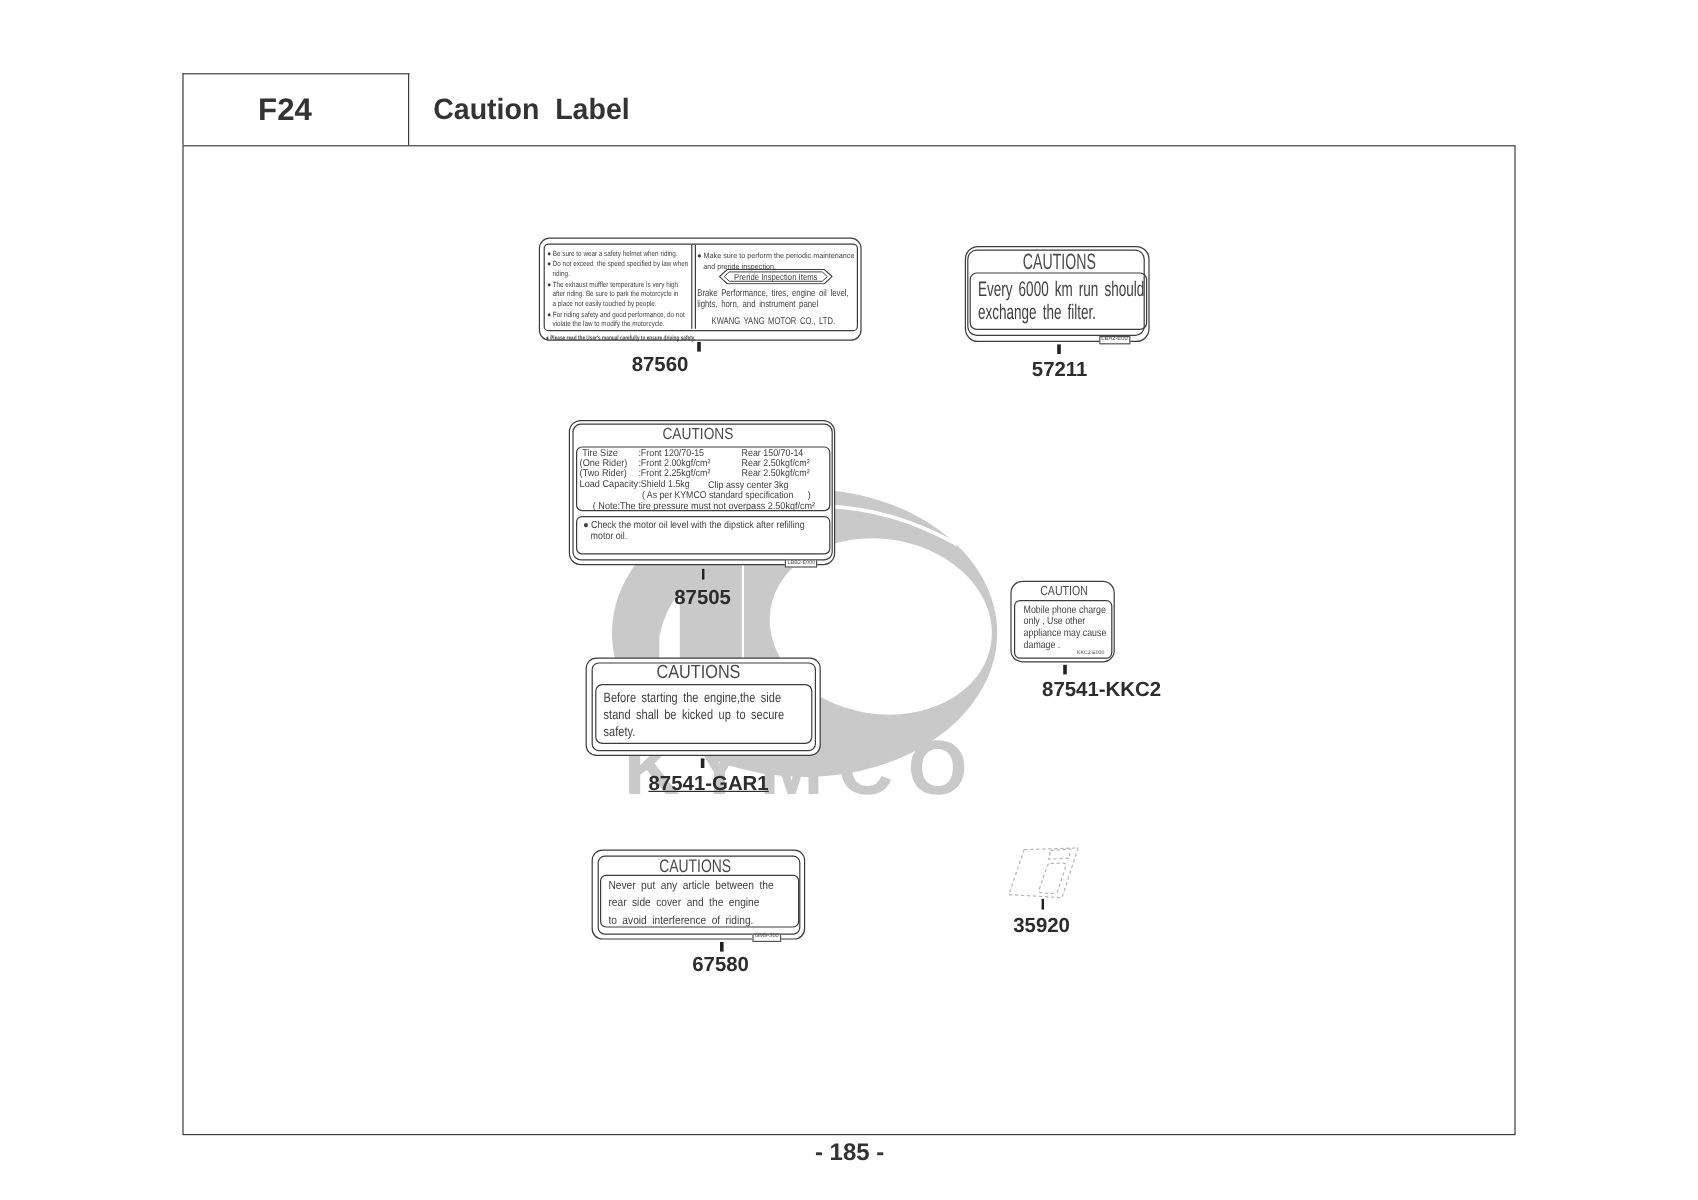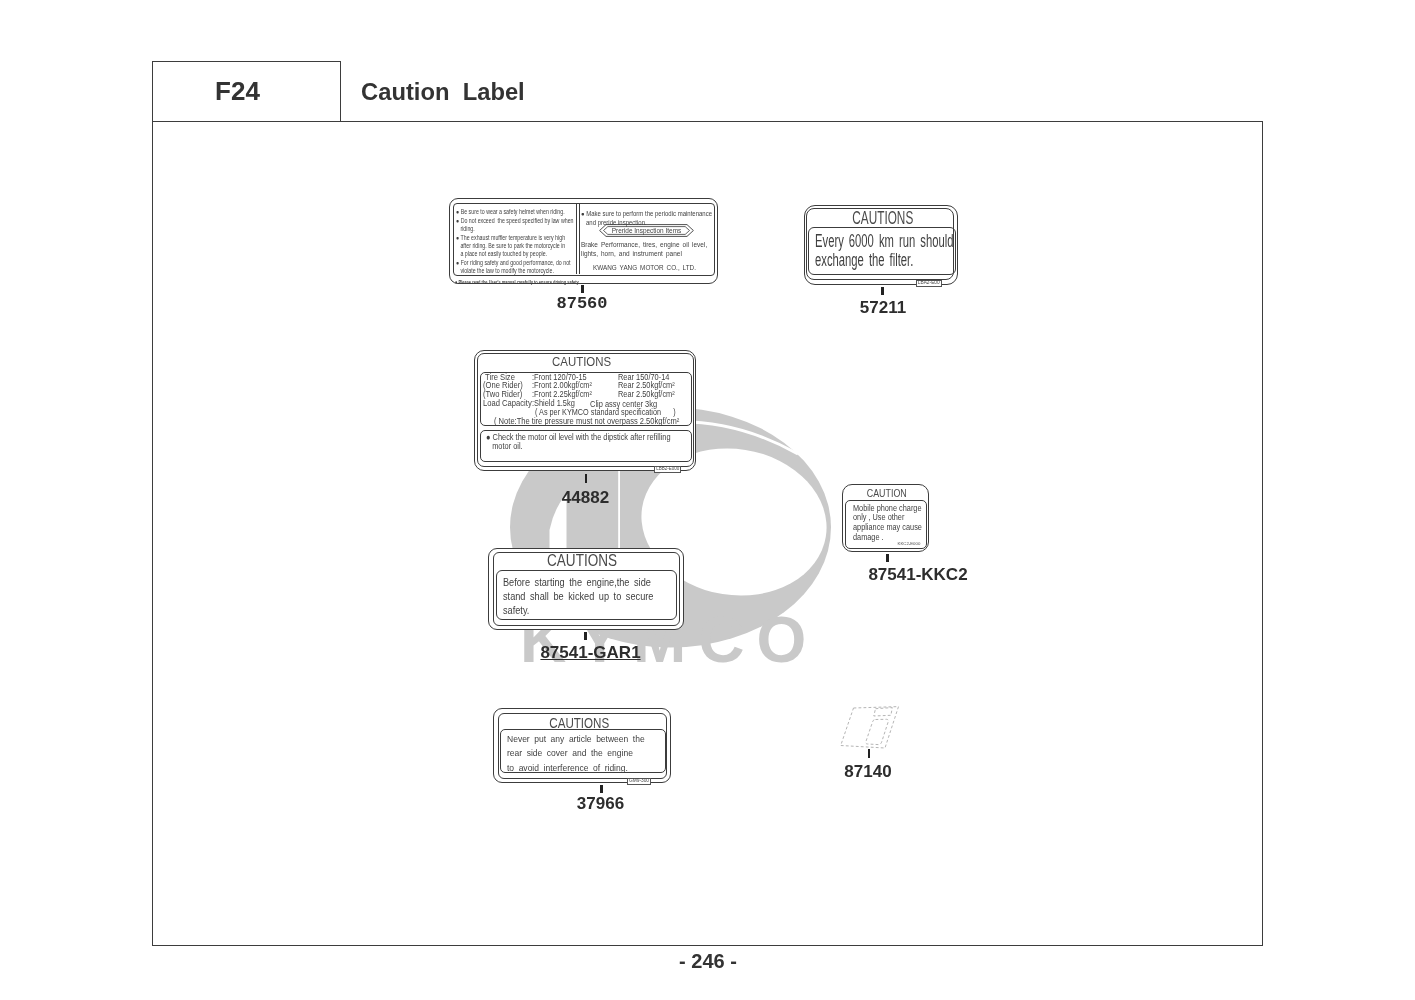--- a/index.html
+++ b/index.html
@@ -55,37 +55,37 @@
   <ellipse cx="294" cy="142" rx="93" ry="73" fill="#ffffff" transform="rotate(9 294 142)"></ellipse>
   <path d="M 126.5 114 Q 114 128 109.5 150 L 109.5 260 L 126.5 260 Z" fill="#ffffff"></path>
   <rect x="178.2" y="50" width="1.8" height="130" fill="#ffffff"></rect>
   <path d="M 196 46 Q 280 30 358 74" fill="none" stroke="#ffffff" stroke-width="3"></path>
   <text x="80" y="282" font-family="Liberation Sans, sans-serif" font-weight="bold" font-size="64" fill="#c9c9c9" letter-spacing="12" style="-webkit-text-stroke:3.2px #c9c9c9;">KYMCO</text>
 </svg>
 
 <div class="frame"></div>
 <div class="hdrbox">F24</div>
 <div class="hdrtitle"><span style="display:inline-block;transform:scaleX(0.97);transform-origin:0 0;">Caution&nbsp;&nbsp;Label</span></div>
-<div class="pgnum">- 246 -</div>
+<div class="pgnum">- 185 -</div>
 
 <div class="lab" style="left:449px;top:198px;width:267px;height:84px;border-radius:9px;"></div>
 <div class="inner" style="left:453px;top:203px;width:260px;height:71px;border-radius:4px;"></div>
 <div class="abs" style="left:575.5px;top:204px;width:2.2px;height:70px;border-left:0.9px solid #3c3c3c;border-right:0.9px solid #3c3c3c;"></div>
 <div class="bt fit" id="t1" style="left:455.5px;top:208.2px;font-size:6.3px;line-height:8.45px;">● Be sure to wear a safety helmet when riding.<br>● Do not exceed&nbsp; the speed specified by law when<br>&nbsp;&nbsp;&nbsp;riding.<br>● The exhaust muffler temperature is very high<br>&nbsp;&nbsp;&nbsp;after riding. Be sure to park the motorcycle in<br>&nbsp;&nbsp;&nbsp;a place not easily touched by people.<br>● For riding safety and good performance, do not<br>&nbsp;&nbsp;&nbsp;violate the law to modify the motorcycle.</div>
 <div class="bt fit" id="t2" style="left:580.8px;top:208.6px;font-size:6.3px;line-height:9px;">● Make sure to perform the periodic maintenance<br>&nbsp;&nbsp;&nbsp;and preride inspection.</div>
 <svg class="abs" style="left:599.4px;top:224.1px;" width="95" height="13" viewBox="0 0 95 13">
   <polygon points="7,0.6 88,0.6 94.4,6.5 88,12.4 7,12.4 0.6,6.5" fill="none" stroke="#3c3c3c" stroke-width="0.9"></polygon>
   <polygon points="8.8,2.6 86.2,2.6 90.5,6.5 86.2,10.4 8.8,10.4 4.5,6.5" fill="none" stroke="#3c3c3c" stroke-width="0.8"></polygon>
   <text x="47.5" y="9" text-anchor="middle" font-size="7.4" fill="#3f3f3f" font-family="Liberation Sans, sans-serif" textLength="69.5" lengthAdjust="spacingAndGlyphs">Preride Inspection Items</text>
 </svg>
 <div class="bt fit" id="t3" style="left:580.8px;top:239.7px;font-size:8.1px;line-height:9px;word-spacing:1.5px;">Brake Performance, tires, engine oil level,<br>lights, horn, and instrument panel</div>
 <div class="bt fit" id="t4" style="left:592.5px;top:263px;font-size:8.1px;word-spacing:1.5px;">KWANG YANG MOTOR CO., LTD.</div>
 <div class="bt fit" id="t5" style="left:455px;top:279px;font-size:5.6px;font-weight:bold;">● Please read the User's manual carefully to ensure driving safety.</div>
 <div class="tick" style="left:581px;top:284.5px;height:8px;"></div>
-<div class="pn" style="left:582px;top:294px;font-family:Liberation Mono, monospace;">87560</div>
+<div class="pn" style="left:550px;top:294px;">87560</div>
 
 <div class="lab" style="left:803.9px;top:204.9px;width:152.3px;height:78.6px;border-radius:11px;"></div>
 <div class="inner" style="left:806.1px;top:208.2px;width:148.1px;height:72px;border-radius:8px;box-sizing:border-box;"></div>
 <div class="cap fit" id="t6" style="left:802.5px;top:206.6px;width:160px;font-size:18.5px;"><span class="sp">CAUTIONS</span></div>
 <div class="inner" style="left:808px;top:226.9px;width:147.7px;height:48px;border-radius:6px;box-sizing:border-box;"></div>
 <div class="bt fit" id="t7" style="left:814.7px;top:232.2px;font-size:17.5px;line-height:18.4px;word-spacing:3px;">Every 6000 km run should<br>exchange the filter.</div>
 <div class="code" style="left:915.8px;top:279.5px;font-size:4.8px;">LBA2-E00</div>
 <div class="tick" style="left:881px;top:287px;height:8px;"></div>
 <div class="pn" style="left:883px;top:297.5px;">57211</div>
 
@@ -96,21 +96,21 @@
 <div class="bt fit" id="t9" style="left:482.6px;top:373.6px;font-size:8.2px;line-height:8.8px;">&nbsp;Tire Size<br>(One Rider)<br>(Two Rider)<br>Load Capacity</div>
 <div class="bt fit" id="t10" style="left:532.1px;top:373.6px;font-size:8.2px;line-height:8.8px;">:Front 120/70-15<br>:Front 2.00kgf/cm²<br>:Front 2.25kgf/cm²<br>:Shield 1.5kg</div>
 <div class="bt fit" id="t11" style="left:618.4px;top:373.6px;font-size:8.2px;line-height:8.8px;">Rear 150/70-14<br>Rear 2.50kgf/cm²<br>Rear 2.50kgf/cm²</div>
 <div class="bt fit" id="t12" style="left:590.4px;top:400px;font-size:8.2px;">Clip assy center 3kg</div>
 <div class="bt fit" id="t13" style="left:535.3px;top:408.2px;font-size:8.2px;">( As per KYMCO standard specification&nbsp;&nbsp;&nbsp;&nbsp;&nbsp;&nbsp;)</div>
 <div class="bt fit" id="t14" style="left:493.8px;top:417px;font-size:8.2px;">( Note:The tire pressure must not overpass 2.50kgf/cm²</div>
 <div class="inner" style="left:480.2px;top:429.5px;width:211.7px;height:32.7px;border-radius:5px;box-sizing:border-box;"></div>
 <div class="bt fit" id="t15" style="left:485.8px;top:433px;font-size:8.5px;line-height:8.9px;">● Check the motor oil level with the dipstick after refilling<br>&nbsp;&nbsp;&nbsp;motor oil.</div>
 <div class="code" style="left:654.3px;top:465.7px;font-size:4.5px;">LBB2-E000</div>
 <div class="tick" style="left:584.5px;top:474px;height:9px;"></div>
-<div class="pn" style="left:585.5px;top:487.5px;">44882</div>
+<div class="pn" style="left:585.5px;top:487.5px;">87505</div>
 
 <div class="lab" style="left:842.4px;top:484.3px;width:84.5px;height:65.7px;border-radius:10px;"></div>
 <div class="cap fit" id="t16" style="left:807.2px;top:486.6px;width:160px;font-size:11px;"><span class="sp">CAUTION</span></div>
 <div class="inner" style="left:845px;top:500px;width:81.9px;height:49.3px;border-radius:5px;box-sizing:border-box;"></div>
 <div class="bt fit" id="t17" style="left:852.8px;top:503.6px;font-size:8.7px;line-height:9.75px;">Mobile phone charge<br>only , Use other<br>appliance may cause<br>damage .</div>
 <div class="bt" style="left:897.6px;top:541px;font-size:4.3px;color:#4a4a4a;">KKC2-E000</div>
 <div class="tick" style="left:886px;top:553.5px;height:8px;"></div>
 <div class="pn" style="left:918px;top:565px;">87541-KKC2</div>
 
 <div class="lab" style="left:487.9px;top:547.8px;width:194.1px;height:80.7px;border-radius:9px;"></div>
@@ -121,23 +121,23 @@
 <div class="tick" style="left:584px;top:631.5px;height:8px;"></div>
 <div class="pn" style="left:590.5px;top:642.5px;text-decoration:underline;">87541-GAR1</div>
 
 <div class="lab" style="left:493.2px;top:707.9px;width:176.3px;height:73.6px;border-radius:9px;"></div>
 <div class="inner" style="left:497.9px;top:712.6px;width:169.5px;height:66.8px;border-radius:6px;box-sizing:border-box;"></div>
 <div class="cap fit" id="t20" style="left:499.2px;top:714.3px;width:160px;font-size:15.2px;"><span class="sp">CAUTIONS</span></div>
 <div class="inner" style="left:500.2px;top:728.9px;width:165.7px;height:44.3px;border-radius:5px;box-sizing:border-box;"></div>
 <div class="bt fit" id="t21" style="left:507.2px;top:731.6px;font-size:9.8px;line-height:14.6px;word-spacing:2.5px;">Never put any article between the<br>rear side cover and the engine<br>to avoid interference of riding.</div>
 <div class="code" style="left:627px;top:777.5px;font-size:4.8px;">GM9-300</div>
 <div class="tick" style="left:600px;top:784.5px;height:8px;"></div>
-<div class="pn" style="left:600.5px;top:793.5px;">37966</div>
+<div class="pn" style="left:600.5px;top:793.5px;">67580</div>
 
 <svg class="abs" style="left:830px;top:698px;" width="80" height="60" viewBox="0 0 80 60">
   <g fill="none" stroke="#b5b5b5" stroke-width="1" stroke-dasharray="2.8 2.2">
     <polygon points="23.5,10 68.5,8.6 55,50 10.7,47.5"></polygon>
     <polygon points="45.5,10.7 62.3,9.6 60.9,17.3 43.8,18"></polygon>
     <path d="M 45.5 21.5 L 56.6 21.3 Q 58.9 21.6 58.2 23.8 L 51.6 44.2 Q 50.8 46.4 48.4 46.6 L 37.6 46 Q 35.2 45.8 35.9 43.6 L 42.7 23.5 Q 43.4 21.6 45.5 21.5 Z"></path>
   </g>
 </svg>
 <div class="tick" style="left:867.5px;top:749px;height:9px;"></div>
-<div class="pn" style="left:868px;top:762px;">87140</div>
+<div class="pn" style="left:868px;top:762px;">35920</div>
 
 </body></html>

